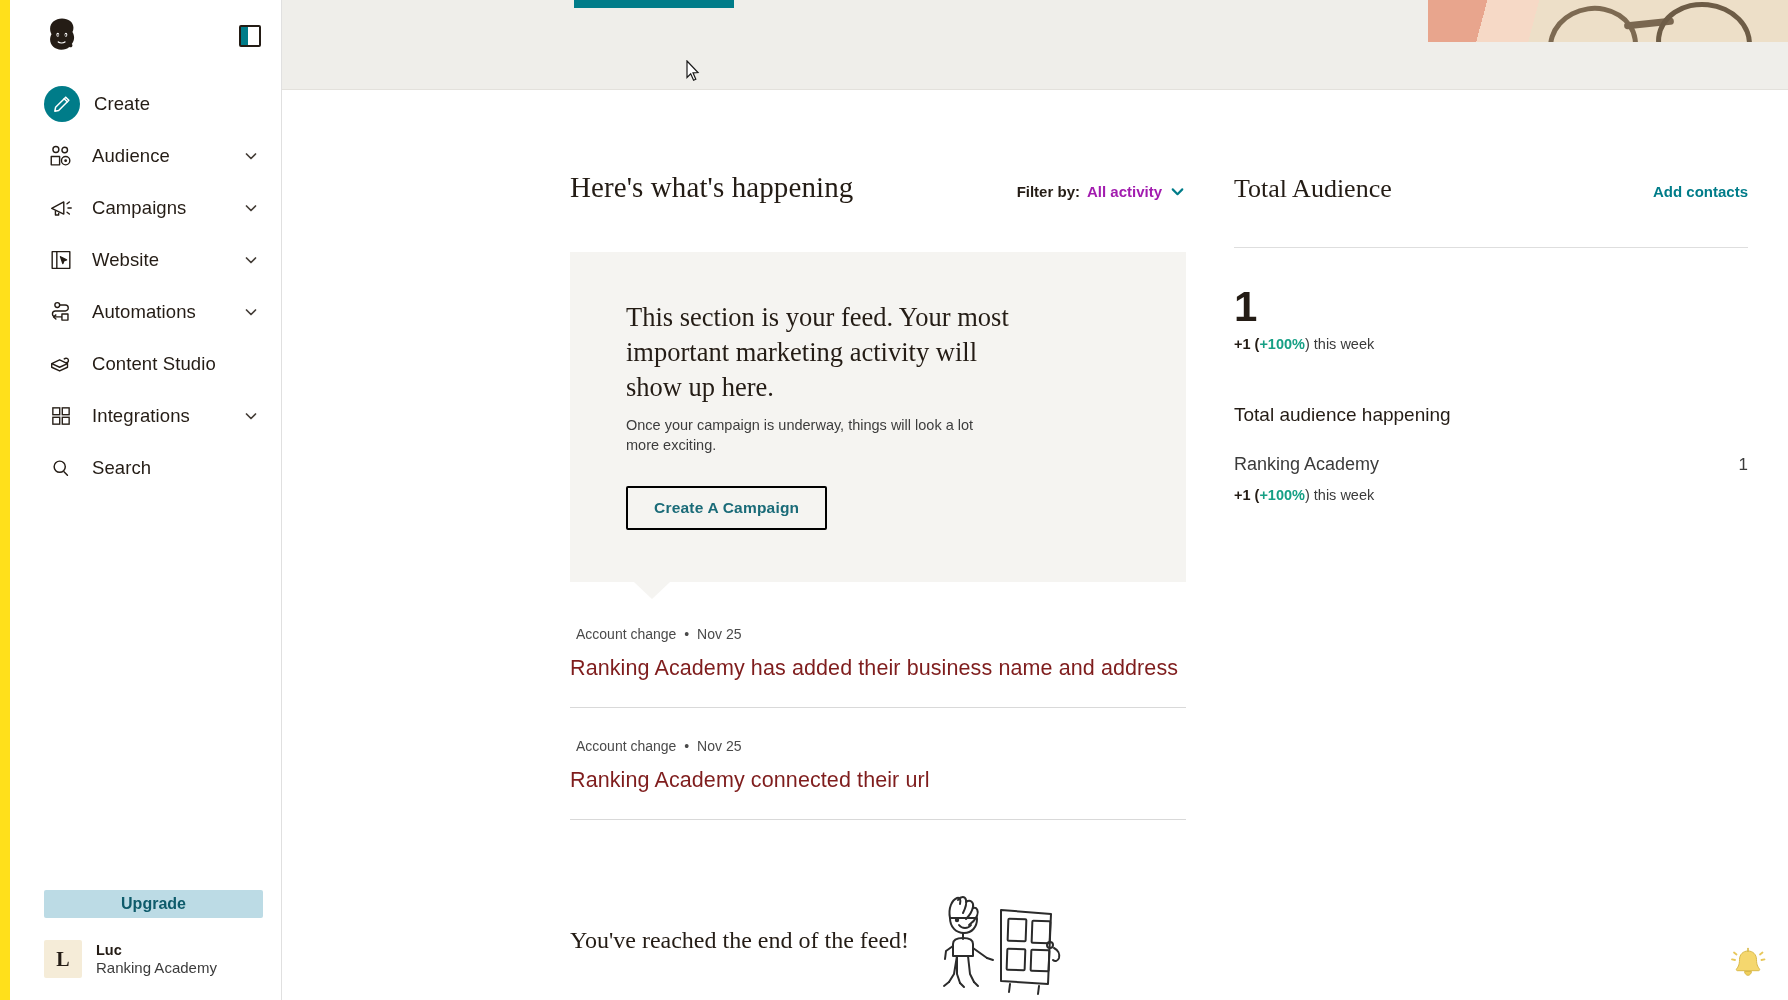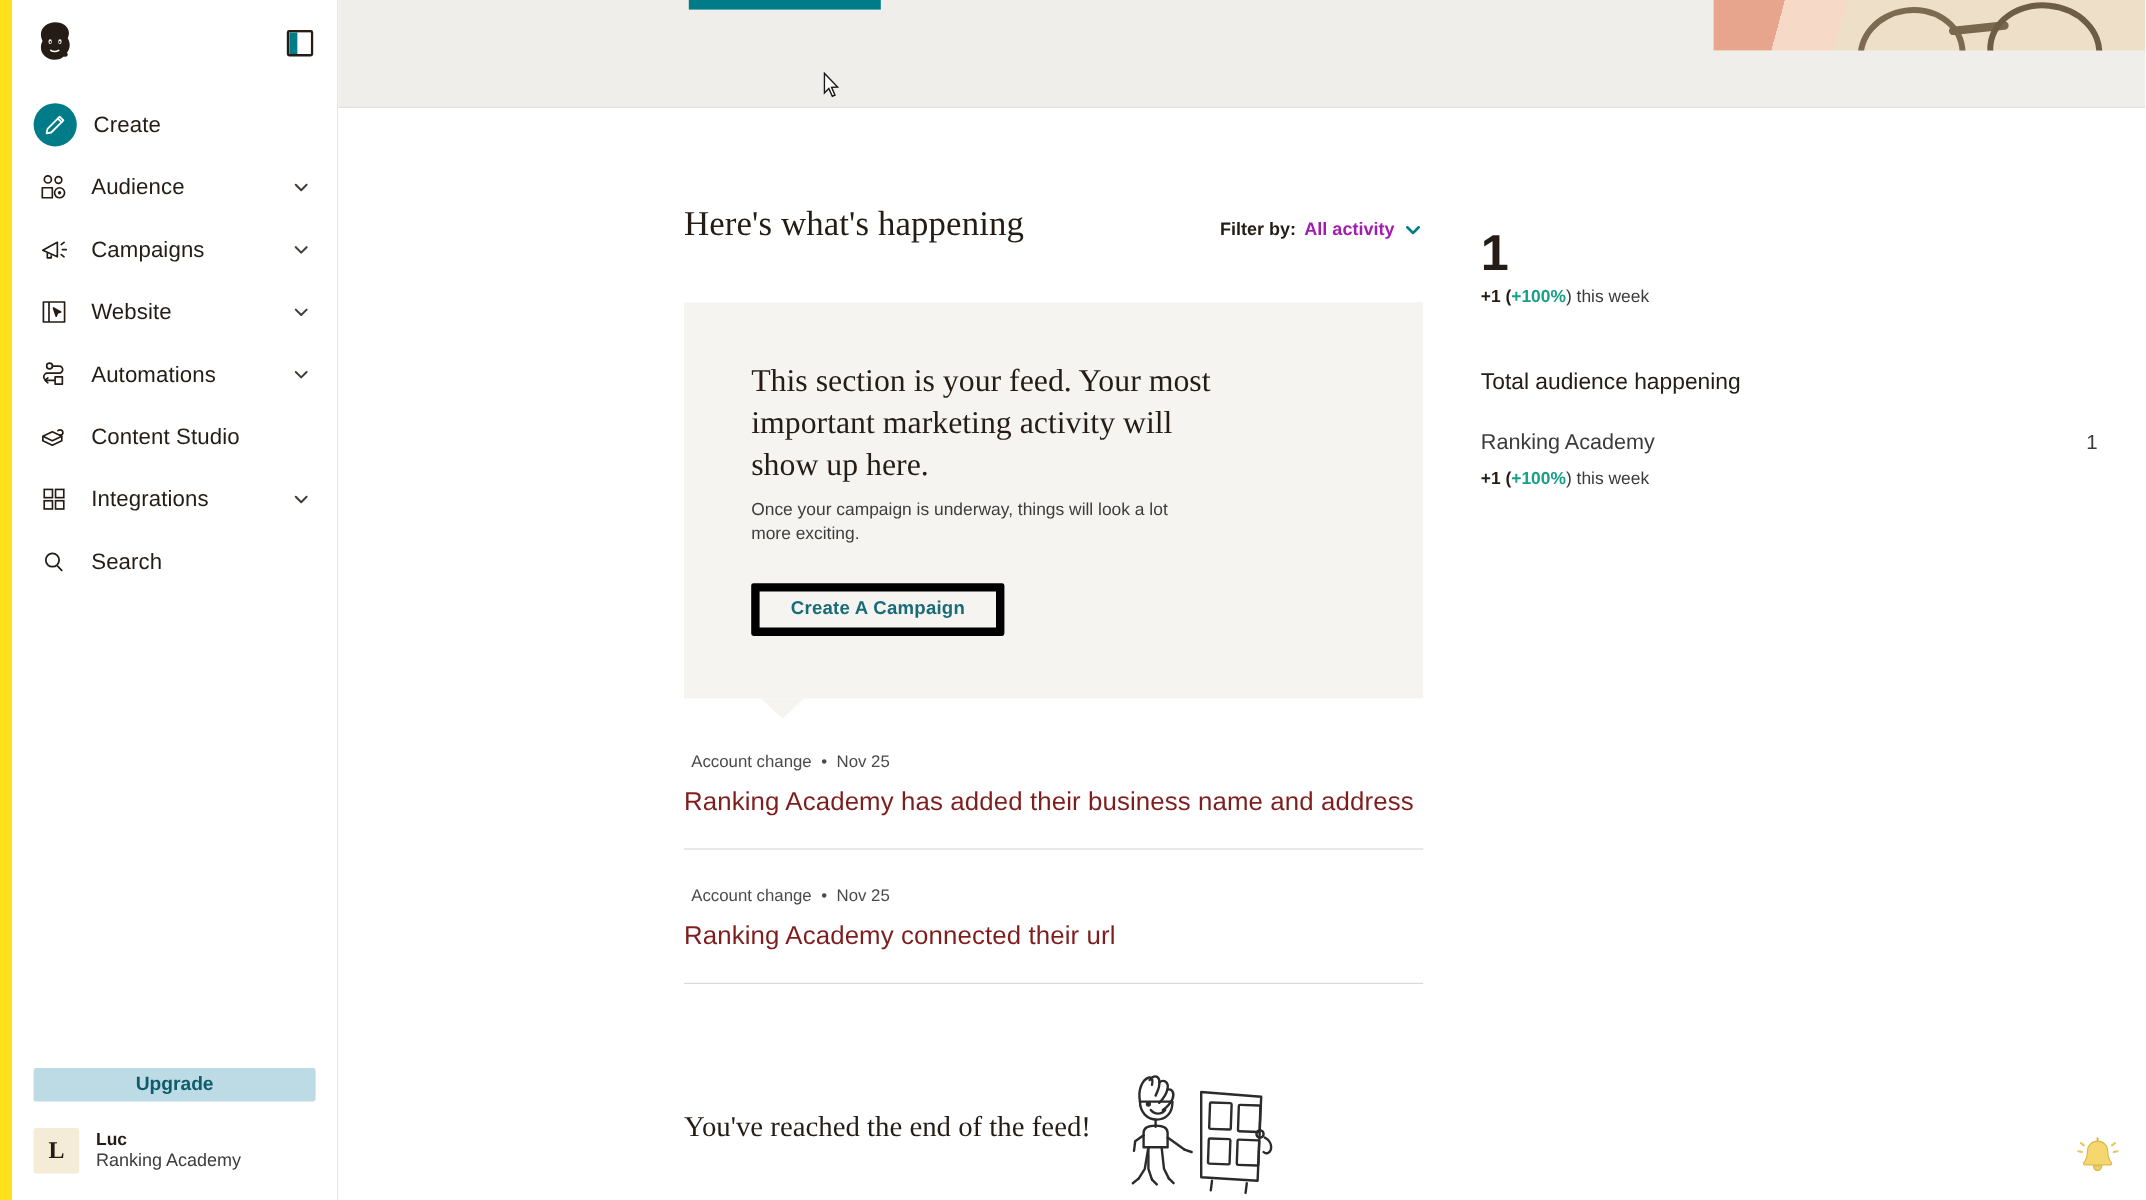--- a/index.html
+++ b/index.html
@@ -18,20 +18,21 @@
     width: 10px; height: 1000px; background: #ffe01b; flex: 0 0 10px;
   }
 
   
   .sidebar {
     width: 272px; flex: 0 0 272px; height: 1000px;
     background: #ffffff;
     border-right: 1px solid #e0e0e0;
     display: flex; flex-direction: column;
     position: relative;
+    padding-left: 16px;
   }
   .sidebar-top {
     height: 72px; display: flex; align-items: center;
     padding: 0 20px 0 14px; justify-content: space-between;
   }
   .freddie { width: 44px; height: 44px; display:block; }
   .panel-toggle {
     width: 22px; height: 22px; cursor: pointer;
     border: 2.5px solid #241c15; border-radius: 2px;
     display: flex; overflow: hidden; background:#fff;
@@ -168,21 +169,21 @@
     font-size: 26.5px; line-height: 1.32; color: #241c15;
     max-width: 395px; margin: 0 0 10px 0; font-weight: 400;
   }
   .promo-sub {
     font-size: 14.5px; line-height: 1.42; color: #3d3d3d;
     max-width: 370px; margin: 0 0 30px 0;
   }
   .ghost-btn {
     display: inline-flex; align-items: center; justify-content: center;
     height: 44px; padding: 0 26px;
-    border: 7px solid #000000; color: #1a6b78;
+    border: 2px solid #000000; color: #1a6b78;
     background: #f5f4f1; font-size: 15.5px; font-weight: 700;
     cursor: pointer; border-radius: 2px; letter-spacing: .2px;
   }
 
   
   .feed-item { padding: 30px 0 26px 0; border-bottom: 1px solid #d9d9d9; }
   .feed-meta { font-size: 14px; color: #4a4a4a; margin: 0 0 14px 6px; }
   .feed-meta .dot { margin: 0 4px; }
   .feed-headline {
     font-size: 21.5px; color: #7f1d1d; margin: 0; font-weight: 400;
@@ -461,20 +462,24 @@
             <rect x="81" y="63" width="18" height="21" rx="1" transform="rotate(2 90 73)"></rect>
             <rect x="105" y="64" width="18" height="21" rx="1" transform="rotate(2 114 74)"></rect>
             <circle cx="124" cy="59" r="3"></circle>
             <path d="M84 98l-1 8M113 100l-1 8"></path>
             <path d="M128 62c4 2 6 6 5 10-1 3-4 4-6 2"></path>
           </svg>
         </div>
       </section>
 
       <aside class="aside-col">
+        <div class="aside-head">
+          <h2 class="aside-title">Total Audience</h2>
+          <span class="aside-link">Add contacts</span>
+        </div>
 
         <div class="big-stat">1</div>
         <div class="delta">
           <span>+1 (</span><span class="pct">+100%</span><span class="tail">) this week</span>
         </div>
 
         <h3 class="breakdown-title">Total audience happening</h3>
 
         <div>
           <div class="bd-row">

